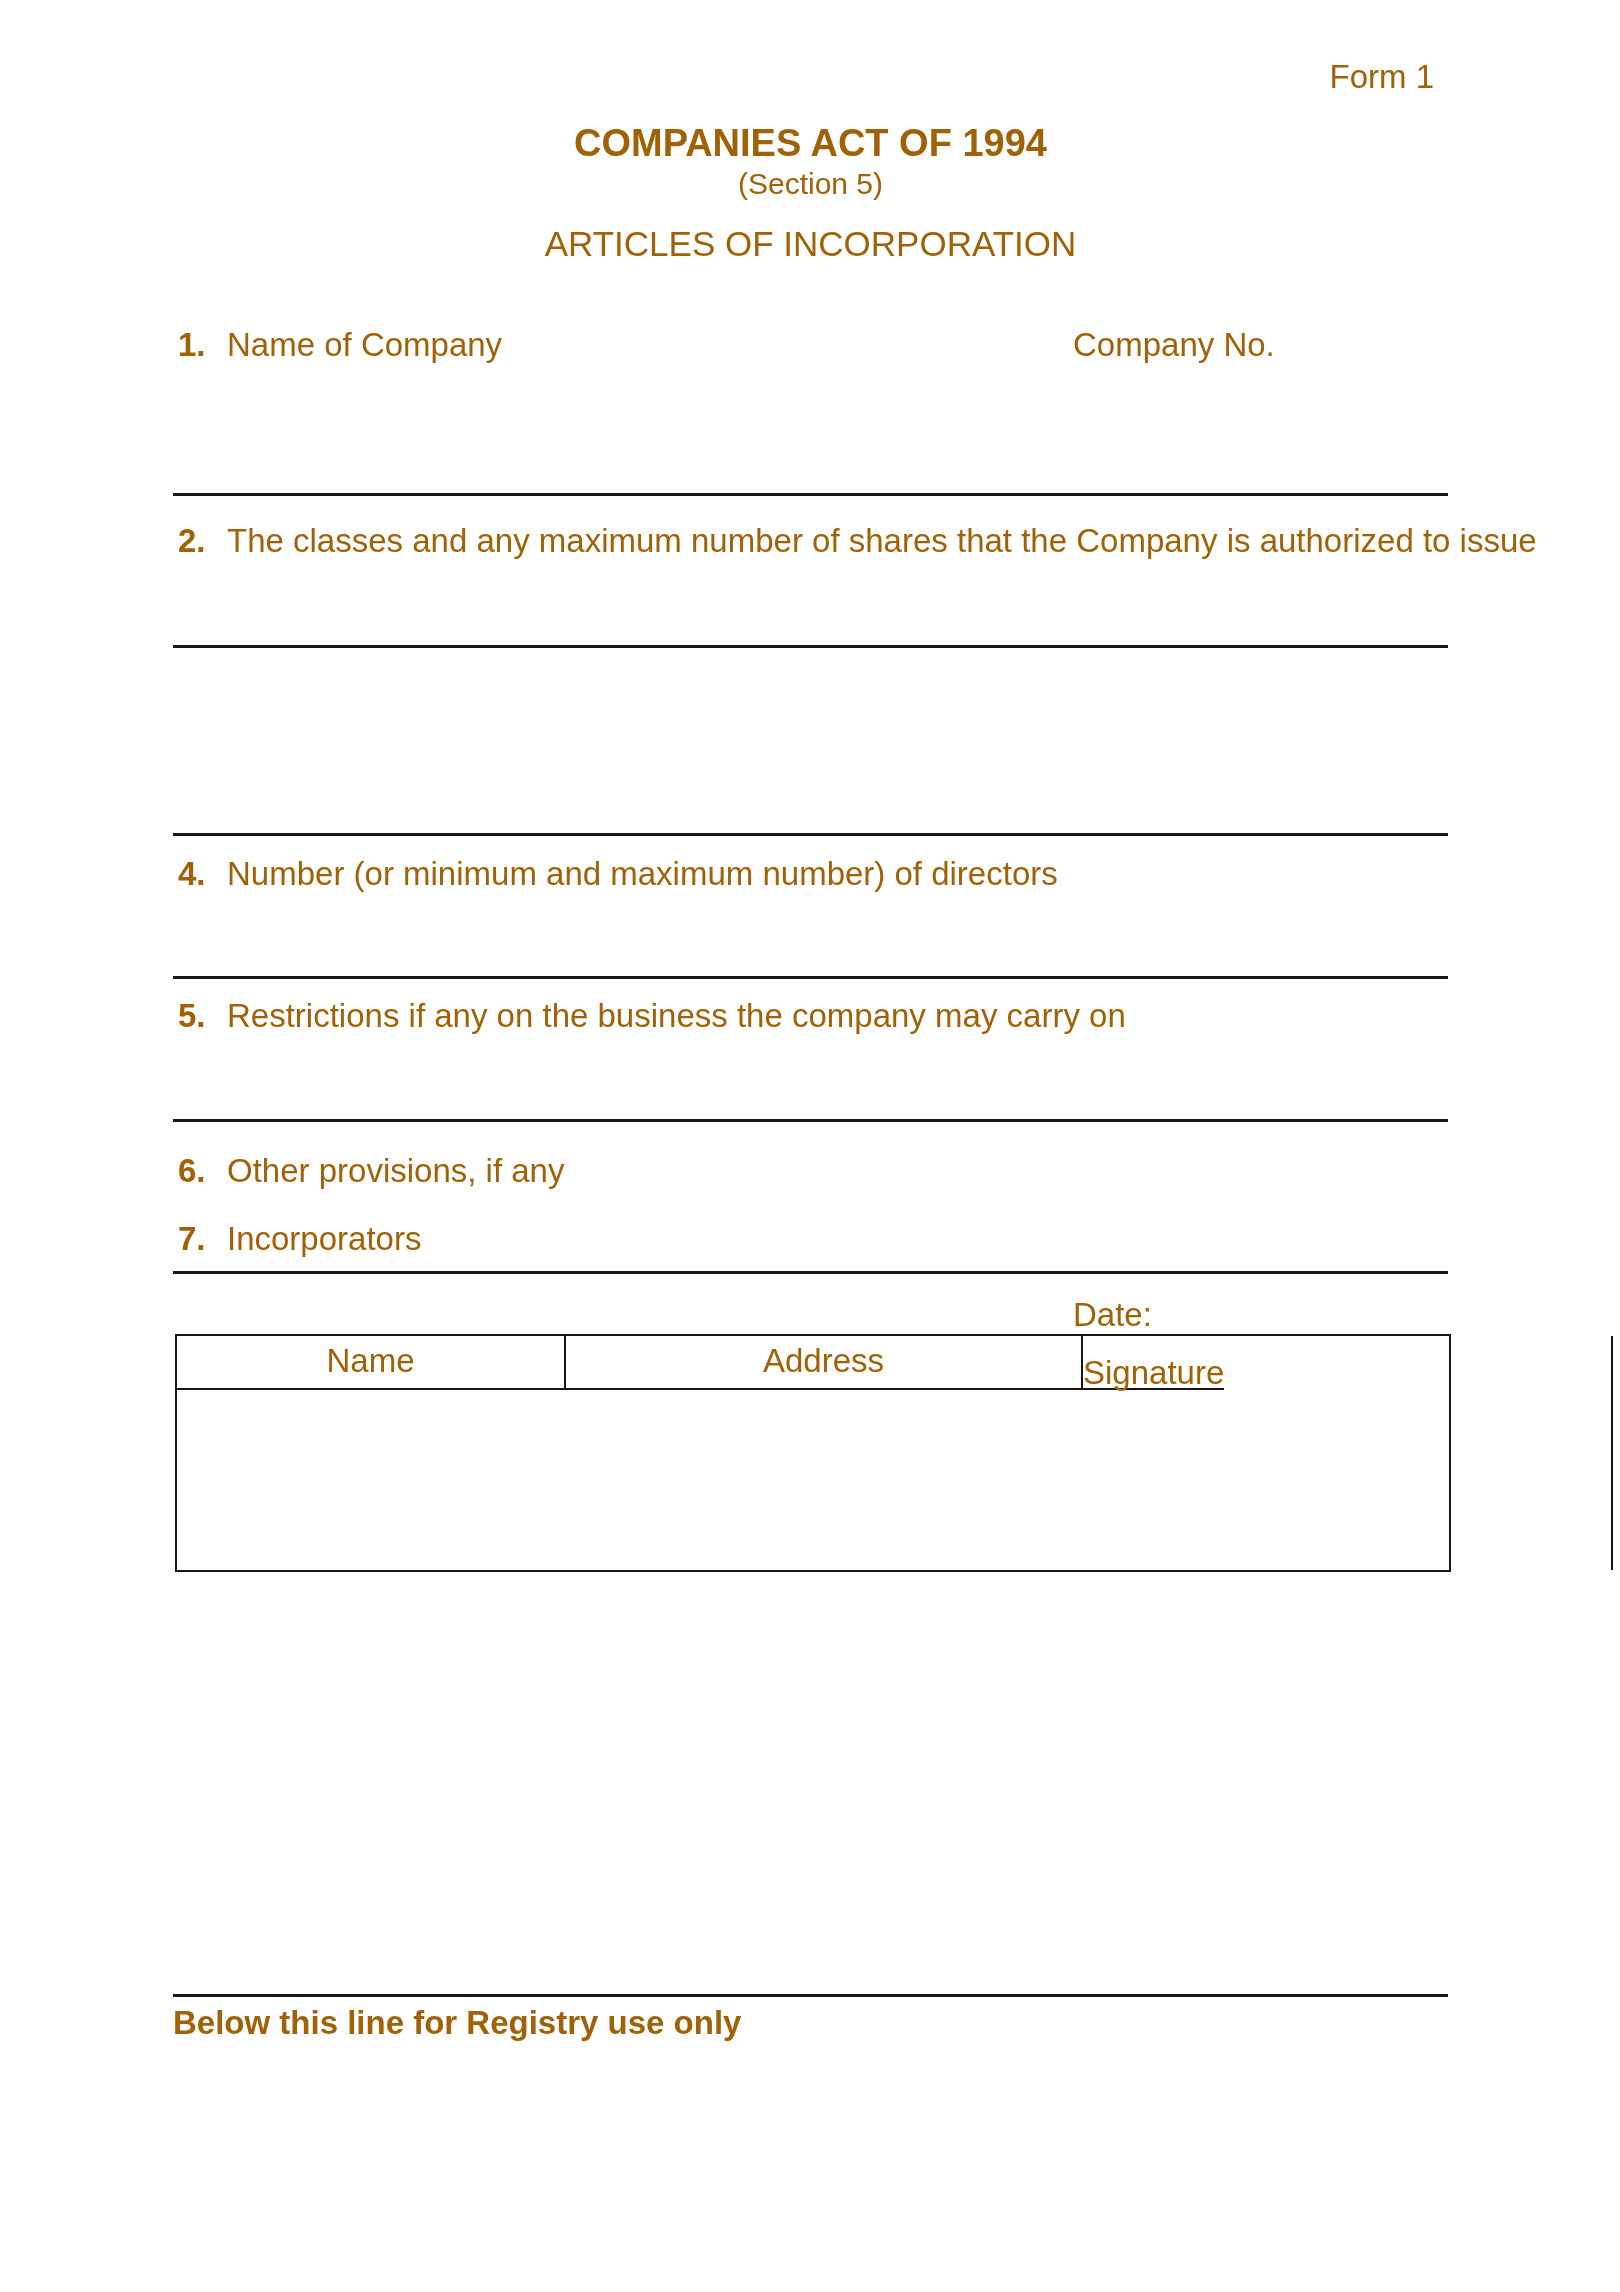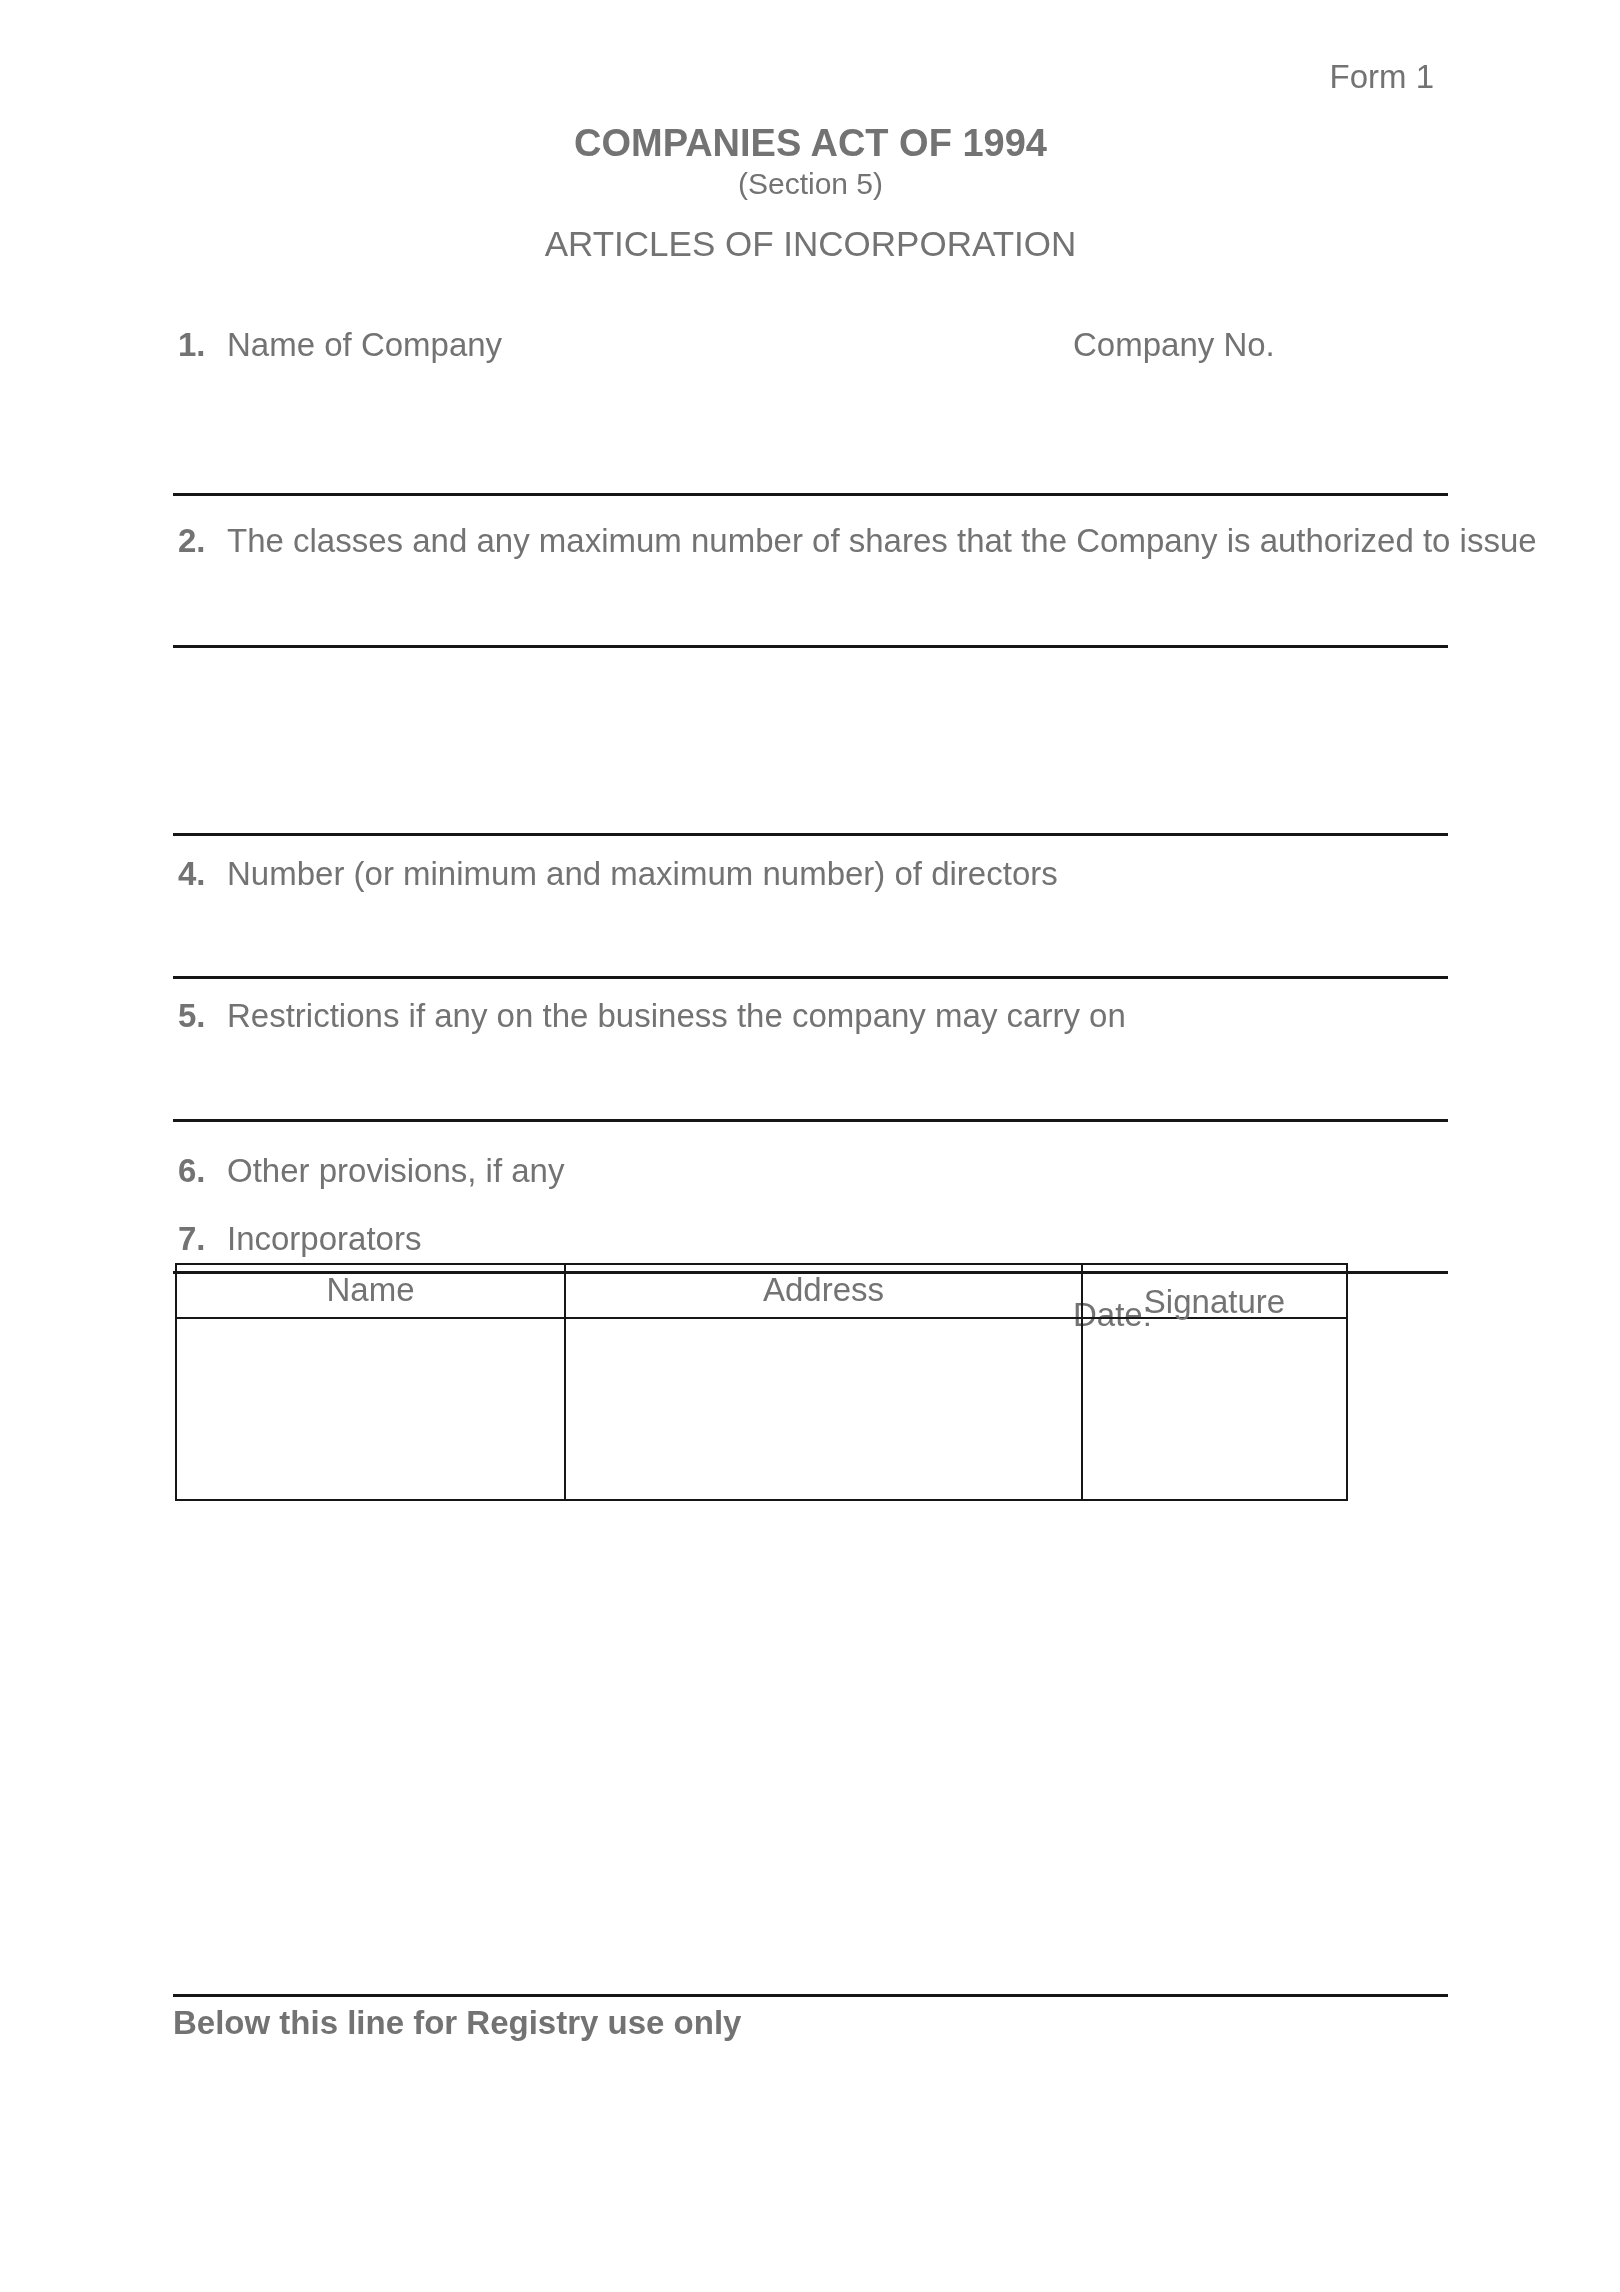--- a/index.html
+++ b/index.html
@@ -6,21 +6,21 @@
     margin: 0;
     padding: 0;
     background: #ffffff;
   }
   .page {
     position: relative;
     width: 1620px;
     height: 2293px;
     background: #ffffff;
     font-family: "Liberation Sans", "DejaVu Sans", sans-serif;
-    color: #737373;
+    color: #a16207;
     overflow: hidden;
   }
   .form-label {
     position: absolute;
     top: 59px;
     right: 186px;
     font-size: 33px;
     line-height: 1.1;
   }
   .title {
@@ -81,27 +81,26 @@
   }
   .fill-area {
     position: absolute;
     left: 173px;
     width: 1275px;
     background: transparent;
   }
   .tbl {
     position: absolute;
     left: 175px;
-    top: 1263px;
-    width: 1173px;
+    top: 1334px;
+    width: 1276px;
     height: 238px;
     border: 2px solid #161616;
     box-sizing: border-box;
     display: flex;
-    flex-direction: column;
   }
   .tbl-row {
     display: flex;
     width: 100%;
   }
   .tbl-head {
     height: 54px;
     border-bottom: 2px solid #161616;
     box-sizing: border-box;
   }

